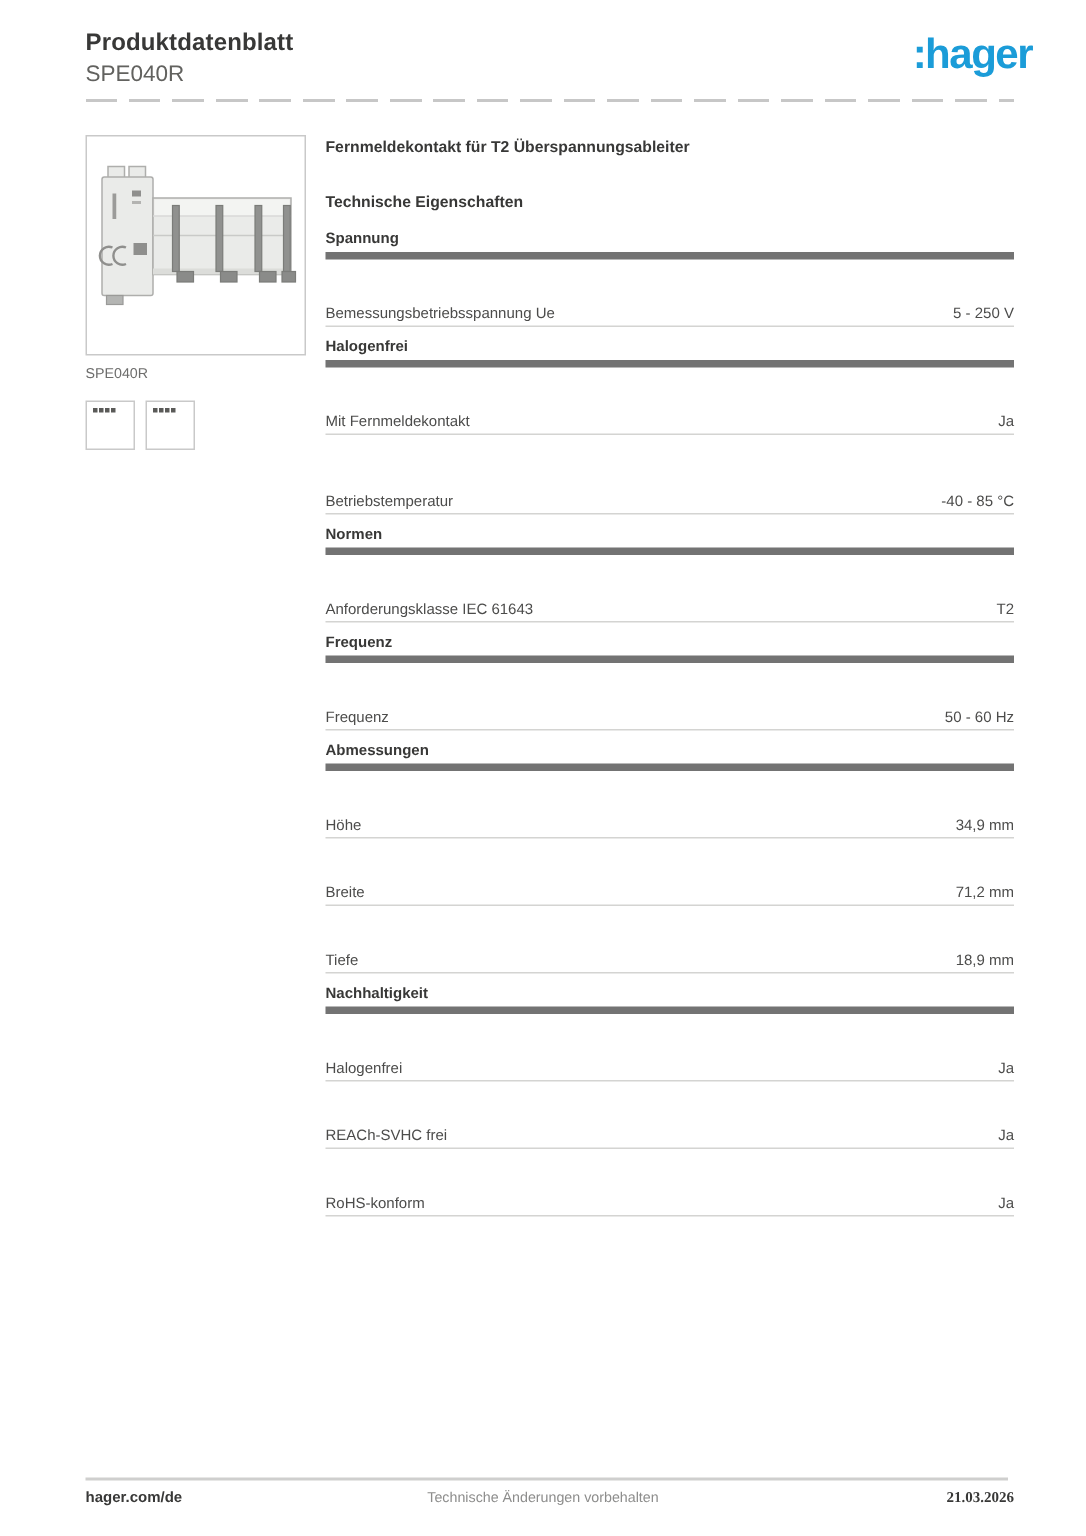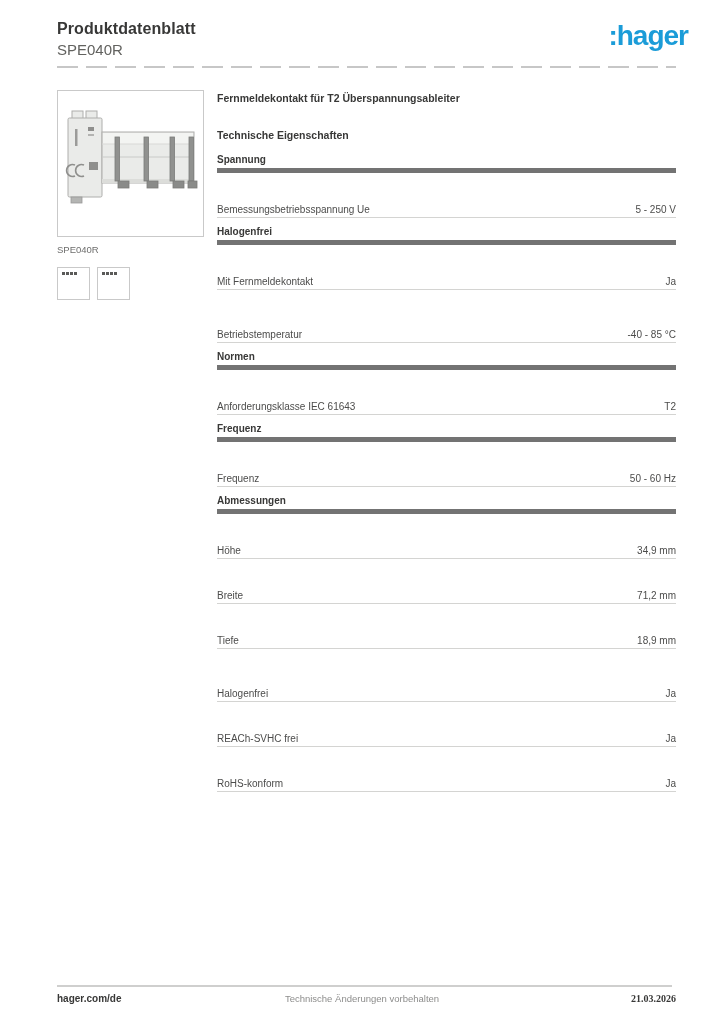--- a/index.html
+++ b/index.html
@@ -183,20 +183,21 @@
           <div class="spec-row">
             <span class="spec-label">Breite</span>
             <span class="spec-value">71,2 mm</span>
           </div>
           <div class="spec-row">
             <span class="spec-label">Tiefe</span>
             <span class="spec-value">18,9 mm</span>
           </div>
         </div>
         <div class="section">
+          <div class="section-title">Nachhaltigkeit</div>
           <div class="spec-row">
             <span class="spec-label">Halogenfrei</span>
             <span class="spec-value">Ja</span>
           </div>
           <div class="spec-row">
             <span class="spec-label">REACh-SVHC frei</span>
             <span class="spec-value">Ja</span>
           </div>
           <div class="spec-row">
             <span class="spec-label">RoHS-konform</span>

